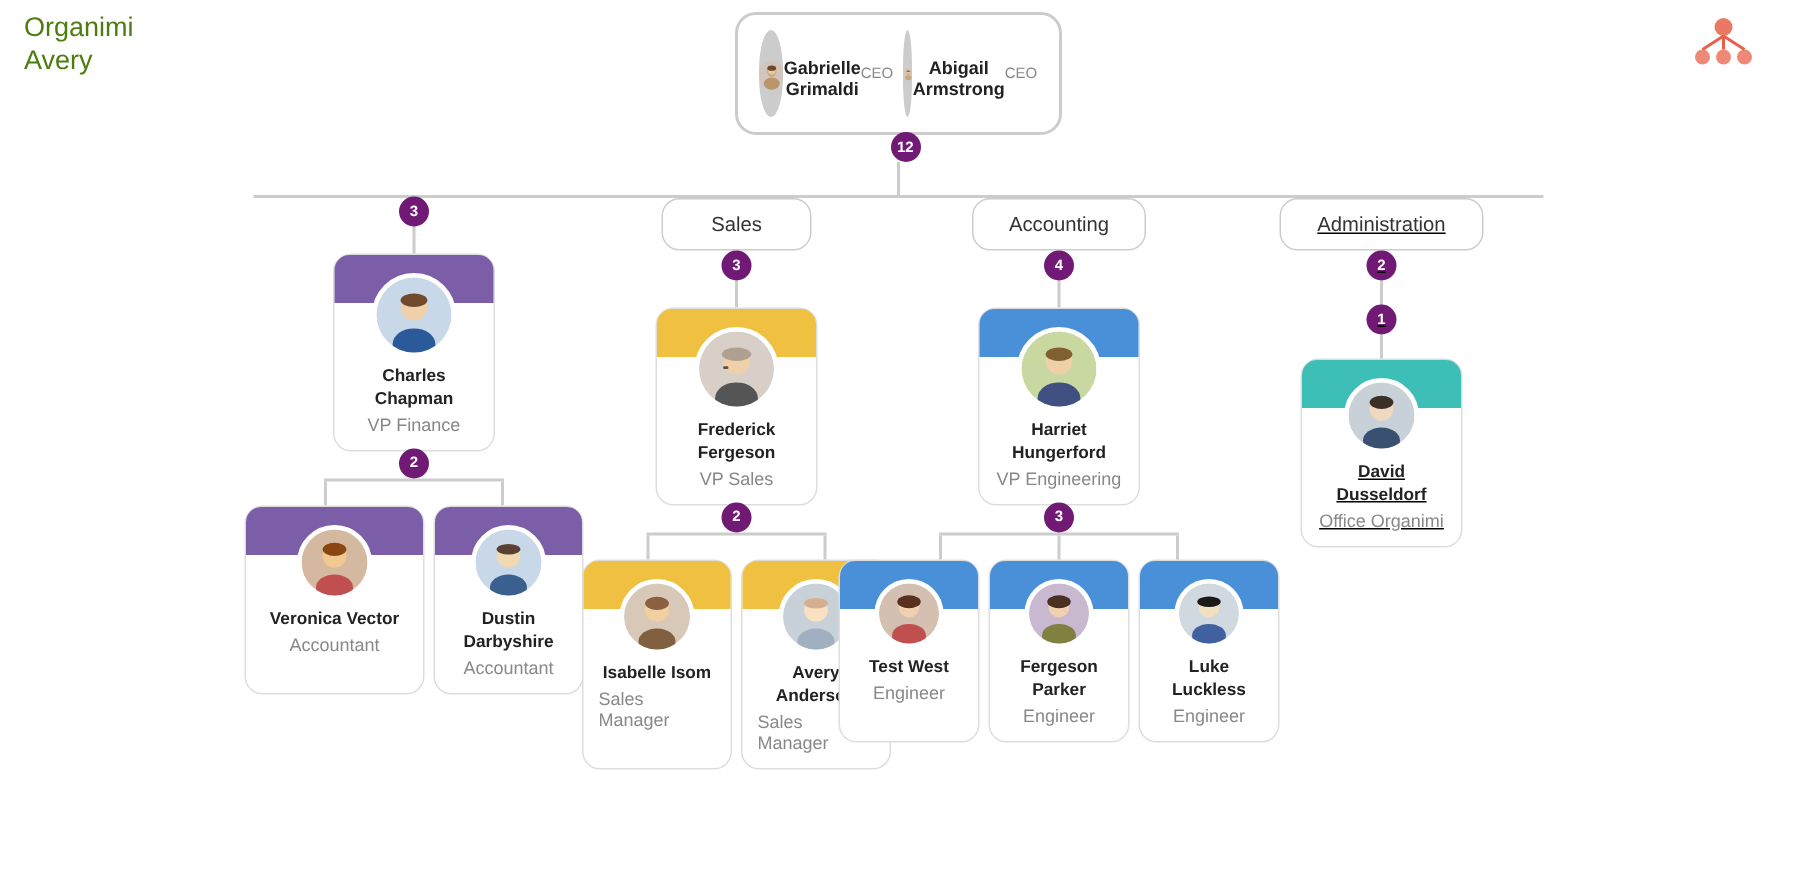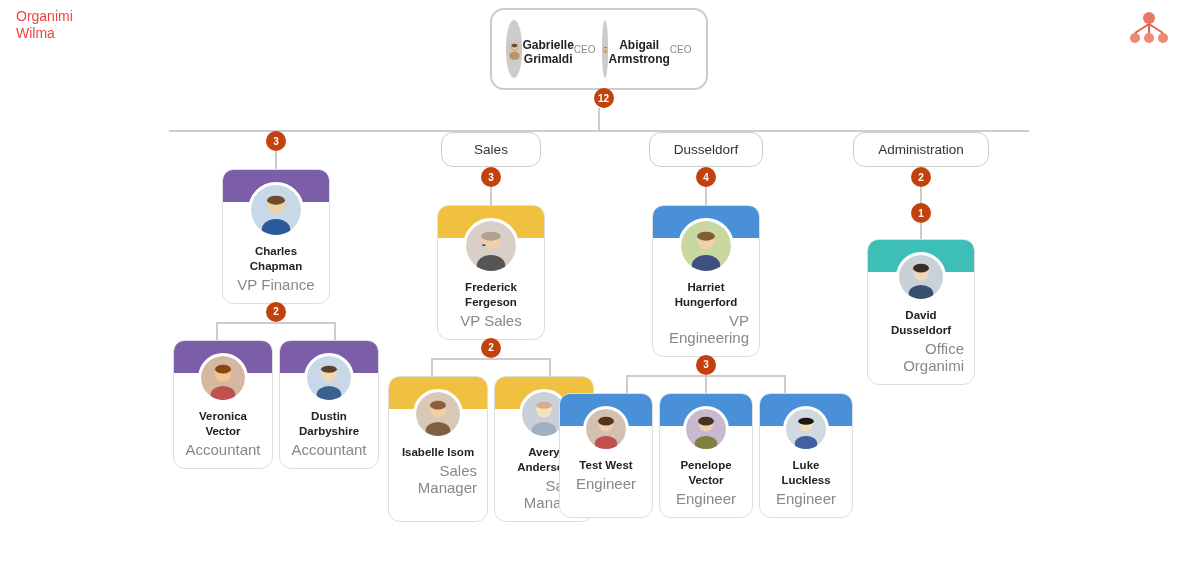--- a/index.html
+++ b/index.html
@@ -12,22 +12,22 @@
       position: relative;
     }
 
     
     .logo-area {
       position: absolute;
       top: 8px;
       left: 16px;
     }
     .logo-text {
-      color: #ef4444;
-      font-size: 14px;
+      color: #4d7c0f;
+      font-size: 18px;
       font-weight: 300;
       line-height: 1.2;
     }
     .logo-text span {
       display: block;
     }
 
     
     .org-card {
       border: 1.5px solid #ddd;
@@ -70,23 +70,23 @@
     .org-card .card-name {
       font-size: 11.5px;
       font-weight: 700;
       color: #222;
       text-align: center;
       margin-top: 6px;
       line-height: 1.3;
     }
 
     .org-card .card-role {
-      font-size: 15px;
+      font-size: 12px;
       color: #888;
-      text-align: right;
+      text-align: left;
       margin-top: 2px;
     }
 
     
     .accent-purple { background: #7b5ea7; }
     
     .accent-yellow { background: #f0c040; }
     
     .accent-blue { background: #4a90d9; }
     
@@ -174,38 +174,38 @@
       gap: 6px;
       justify-content: center;
       position: relative;
     }
 
     
     .count-badge {
       width: 20px;
       height: 20px;
       border-radius: 50%;
-      background: #c2410c;
+      background: #701a75;
       color: #fff;
       font-size: 10px;
       font-weight: bold;
       display: flex;
       align-items: center;
       justify-content: center;
       position: relative;
       z-index: 5;
     }
   </style>
 </head>
 <body>
 
 <div class="logo-area">
   <div class="logo-text">
     <span>Organimi</span>
-    <span>Wilma</span>
+    <span>Avery</span>
   </div>
 </div>
 
 <div style="position:absolute;top:10px;right:24px;">
   <svg width="48" height="40" viewBox="0 0 48 40" fill="none">
     <circle cx="24" cy="8" r="6" fill="#e8604a" opacity="0.85"></circle>
     <circle cx="10" cy="28" r="5" fill="#e8604a" opacity="0.75"></circle>
     <circle cx="38" cy="28" r="5" fill="#e8604a" opacity="0.75"></circle>
     <circle cx="24" cy="28" r="5" fill="#e8604a" opacity="0.75"></circle>
     <line x1="24" y1="14" x2="10" y2="23" stroke="#e8604a" stroke-width="2"></line>
@@ -294,21 +294,21 @@
         <div class="count-badge" style="margin-top:-2px;">2</div>
 
         <div style="position:relative;width:120px;height:2px;background:#ccc;margin-top:0;"></div>
 
         <div style="display:flex;width:120px;justify-content:space-between;margin-top:0;">
           <div style="width:2px;height:16px;background:#ccc;"></div>
           <div style="width:2px;height:16px;background:#ccc;"></div>
         </div>
 
         <div class="emp-row">
-          <div class="org-card" style="width:100px;">
+          <div class="org-card" style="width:120px;">
             <div class="card-top-accent accent-purple"></div>
             <div class="avatar-wrap" style="width:50px;height:50px;">
               <svg width="50" height="50" viewBox="0 0 50 50">
                 <circle cx="25" cy="25" r="25" fill="#d4b8a0"></circle>
                 <circle cx="25" cy="20" r="9" fill="#f0c890"></circle>
                 <ellipse cx="25" cy="44" rx="14" ry="10" fill="#c05050"></ellipse>
                 <ellipse cx="25" cy="15" rx="9" ry="5" fill="#8b4513"></ellipse>
               </svg>
             </div>
             <div class="card-name">Veronica Vector</div>
@@ -384,21 +384,21 @@
                 <ellipse cx="25" cy="15" rx="9" ry="4" fill="#d4b090"></ellipse>
               </svg>
             </div>
             <div class="card-name">Avery Anderson</div>
             <div class="card-role">Sales Manager</div>
           </div>
         </div>
       </div>
 
       <div class="dept-col-wrap" style="width:215px;">
-        <div class="dept-label-box">Dusseldorf</div>
+        <div class="dept-label-box">Accounting</div>
 
         <div style="display:flex;justify-content:center;">
           <div class="count-badge">4</div>
         </div>
         <div style="width:2px;height:18px;background:#ccc;"></div>
 
         <div class="org-card">
           <div class="card-top-accent accent-blue"></div>
           <div class="avatar-wrap">
             <svg width="56" height="56" viewBox="0 0 56 56">
@@ -437,40 +437,40 @@
           <div class="org-card" style="width:94px;">
             <div class="card-top-accent accent-blue"></div>
             <div class="avatar-wrap" style="width:46px;height:46px;">
               <svg width="46" height="46" viewBox="0 0 46 46">
                 <circle cx="23" cy="23" r="23" fill="#c8b8d0"></circle>
                 <circle cx="23" cy="18" r="8" fill="#f0d0b0"></circle>
                 <ellipse cx="23" cy="40" rx="13" ry="9" fill="#808040"></ellipse>
                 <ellipse cx="23" cy="14" rx="9" ry="5" fill="#4a3020"></ellipse>
               </svg>
             </div>
-            <div class="card-name">Penelope Vector</div>
+            <div class="card-name">Fergeson Parker</div>
             <div class="card-role">Engineer</div>
           </div>
           <div class="org-card" style="width:94px;">
             <div class="card-top-accent accent-blue"></div>
             <div class="avatar-wrap" style="width:46px;height:46px;">
               <svg width="46" height="46" viewBox="0 0 46 46">
                 <circle cx="23" cy="23" r="23" fill="#d0d8e0"></circle>
                 <circle cx="23" cy="18" r="8" fill="#f0e0c0"></circle>
                 <ellipse cx="23" cy="40" rx="13" ry="9" fill="#4060a0"></ellipse>
                 <ellipse cx="23" cy="14" rx="9" ry="4" fill="#1a1a1a"></ellipse>
               </svg>
             </div>
             <div class="card-name">Luke Luckless</div>
             <div class="card-role">Engineer</div>
           </div>
         </div>
       </div>
 
-      <div class="dept-col-wrap" style="width:215px;">
+      <div class="dept-col-wrap" style="width:215px;text-decoration:underline;">
         <div class="dept-label-box">Administration</div>
 
         <div style="display:flex;justify-content:center;">
           <div class="count-badge">2</div>
         </div>
         <div style="width:2px;height:18px;background:#ccc;"></div>
 
 
         <div class="count-badge" style="margin-top:-2px;">1</div>
         <div style="width:2px;height:16px;background:#ccc;"></div>

